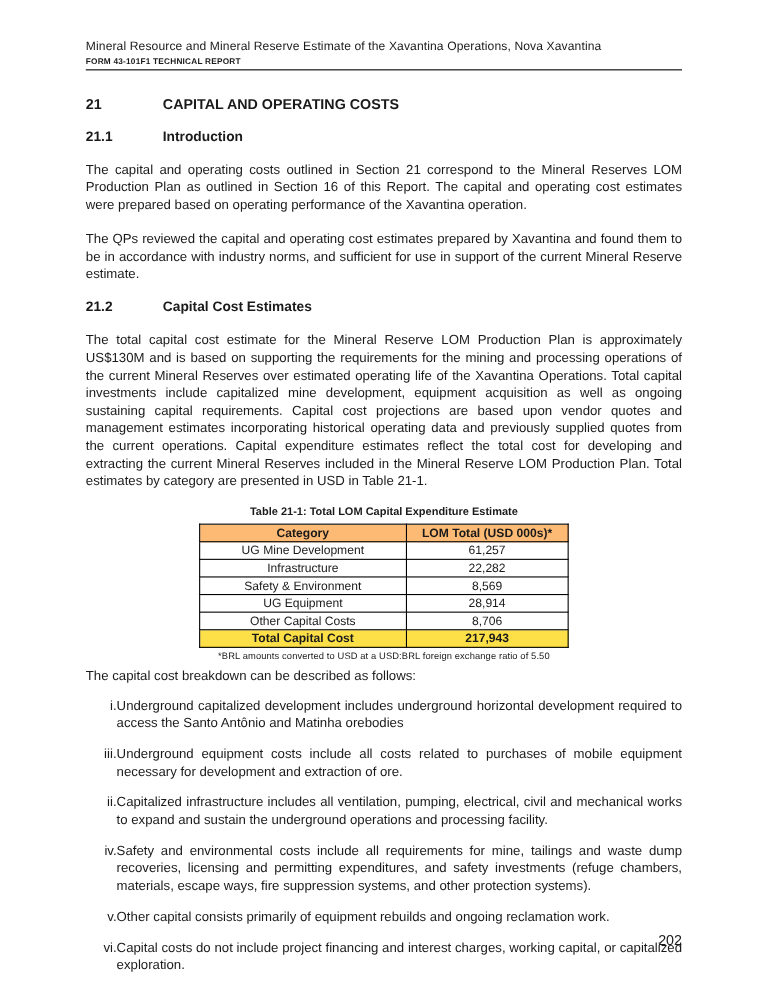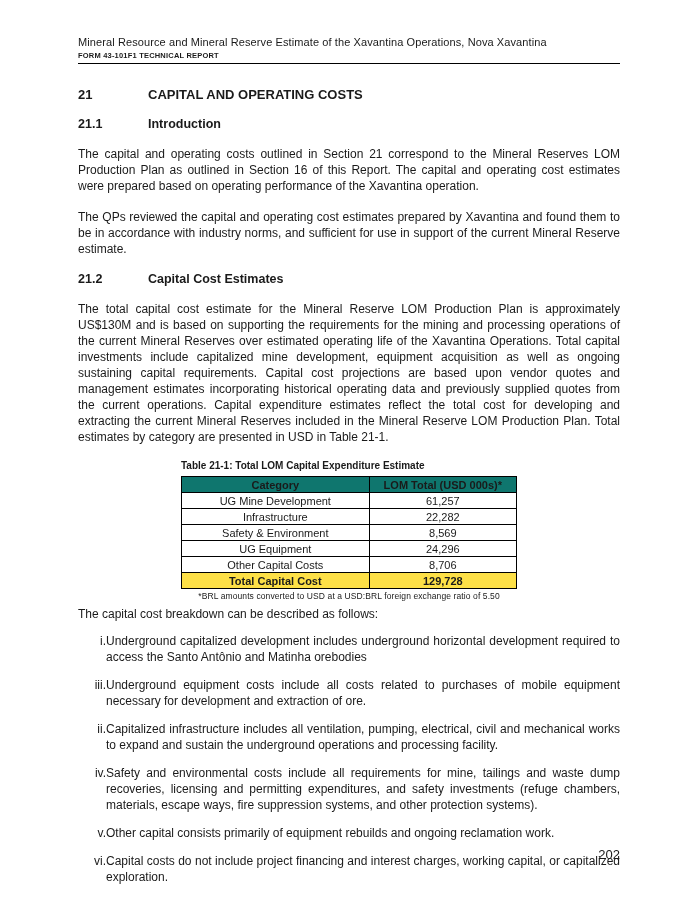--- a/index.html
+++ b/index.html
@@ -26,33 +26,33 @@
   .h1 { font-size: 13px; margin-top: 23px; }
   .h2 { font-size: 12.5px; margin-top: 15px; }
 
   p.body-p {
     font-size: 12px; line-height: 16px;
     text-align: justify; margin-top: 15px;
   }
 
   
   .table-block { width: 336px; margin: 15px auto 0 auto; }
-  .table-title { font-size: 10px; font-weight: bold; margin-bottom: 5px; }
+  .table-title { font-size: 10px; font-weight: bold; text-align: center; margin-bottom: 5px; }
   table.cap-table {
     border-collapse: collapse; width: 100%;
     font-size: 11px;
   }
   table.cap-table th, table.cap-table td {
     border: 1px solid #000;
     text-align: center; vertical-align: middle;
     padding: 1.5px 4px;
     height: 15px;
   }
   table.cap-table { border: 1.5px solid #000; }
-  table.cap-table th { background: #0f766e; font-size: 11px; }
+  table.cap-table th { background: #fdba74; font-size: 11px; }
   table.cap-table tr.total-row td { background: #fde047; font-weight: bold; }
   table.cap-table col.c1 { width: 56%; }
   table.cap-table col.c2 { width: 44%; }
   .table-footnote { font-size: 8.5px; text-align: center; margin-top: 2px; letter-spacing: 0.1px; }
 
   .lead { font-size: 12px; margin-top: 6px; }
 
   
   .rlist { margin-top: 3px; }
   .ritem { display: flex; margin-top: 12px; }
@@ -122,29 +122,29 @@
         <tr>
           <td>Infrastructure</td>
           <td>22,282</td>
         </tr>
         <tr>
           <td>Safety &amp; Environment</td>
           <td>8,569</td>
         </tr>
         <tr>
           <td>UG Equipment</td>
-          <td>24,296</td>
+          <td>28,914</td>
         </tr>
         <tr>
           <td>Other Capital Costs</td>
           <td>8,706</td>
         </tr>
         <tr class="total-row">
           <td>Total Capital Cost</td>
-          <td>129,728</td>
+          <td>217,943</td>
         </tr>
       </tbody>
     </table>
     <div class="table-footnote">*BRL amounts converted to USD at a USD:BRL foreign exchange ratio of 5.50</div>
   </div>
 
   <div class="lead">The capital cost breakdown can be described as follows:</div>
 
   <div class="rlist">
     <div class="ritem">

